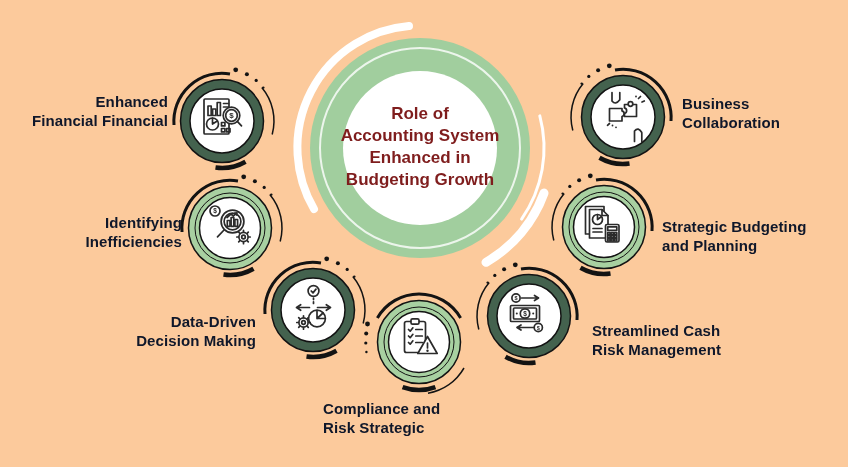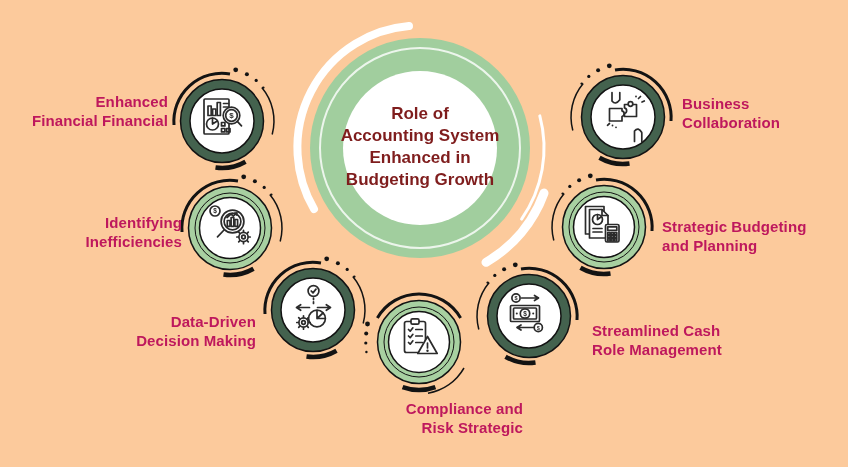--- a/index.html
+++ b/index.html
@@ -5,24 +5,24 @@
   html,body{margin:0;padding:0;}
   .canvas{
     position:relative;width:848px;height:467px;overflow:hidden;
     background:#fcca9c;
     font-family:"Liberation Sans",sans-serif;
   }
   .abs{position:absolute;}
   svg{position:absolute;overflow:visible;}
   .label{
     position:absolute;font-size:15px;line-height:19px;font-weight:700;
-    color:#be185d;letter-spacing:.1px;
+    color:#0f172a;letter-spacing:.1px;
   }
   .label.right{text-align:right;}
-  .label.center{text-align:right;}
+  .label.center{text-align:left;}
   .center-title{
     position:absolute;text-align:center;font-size:17px;line-height:22px;
     font-weight:700;color:#7f1d1d;
   }
   .arc{fill:none;stroke:#131313;}
   .dot{fill:#131313;}
   .ring-dark{fill:#44624e;stroke:#131313;stroke-width:1.5;}
   .ring-light{fill:#a8d0a1;stroke:#131313;stroke-width:1.5;}
   .inner-line{fill:none;stroke:#131313;stroke-width:1;}
   .face{fill:#ffffff;stroke:#131313;stroke-width:1.5;}
@@ -199,21 +199,21 @@
       <text class="d" x="28" y="32" font-size="6.5">$</text>
       <circle cx="19.8" cy="29.5" r="1" fill="#2b2b2b"></circle>
       <circle cx="36.2" cy="29.5" r="1" fill="#2b2b2b"></circle>
       <path class="ic" d="M37 43.5 H20 M20 43.5 l4 -2.5 M20 43.5 l4 2.5"></path>
       <circle class="icf" cx="41.3" cy="43.5" r="4.1"></circle>
       <text class="d" x="41.3" y="45.5" font-size="5.5">$</text>
     </g>
   </svg>
   <div class="label" style="left:592px;top:321px;width:180px">
     <div>Streamlined Cash</div>
-    <div>Role Management</div>
+    <div>Risk Management</div>
   </div>
 
   <svg class="abs" style="left:539px;top:162px" width="130" height="130" viewBox="0 0 130 130">
     <g transform="translate(130 0) scale(-1 1)">
       <path class="arc" stroke-width="3" d="M73 18 A48 48 0 0 0 17 69"></path>
       <path class="arc" stroke-width="4.5" d="M88.5 105.7 A47 47 0 0 1 58.5 111.5"></path>
       <path class="arc" stroke-width="1.5" d="M104.8 31.6 A52 52 0 0 1 115.2 78.5"></path>
       <circle class="dot" cx="78.7" cy="13.8" r="2.4"></circle>
         <circle class="dot" cx="89.9" cy="18.2" r="2"></circle>
       <circle class="dot" cx="99.2" cy="24.4" r="1.6"></circle>

